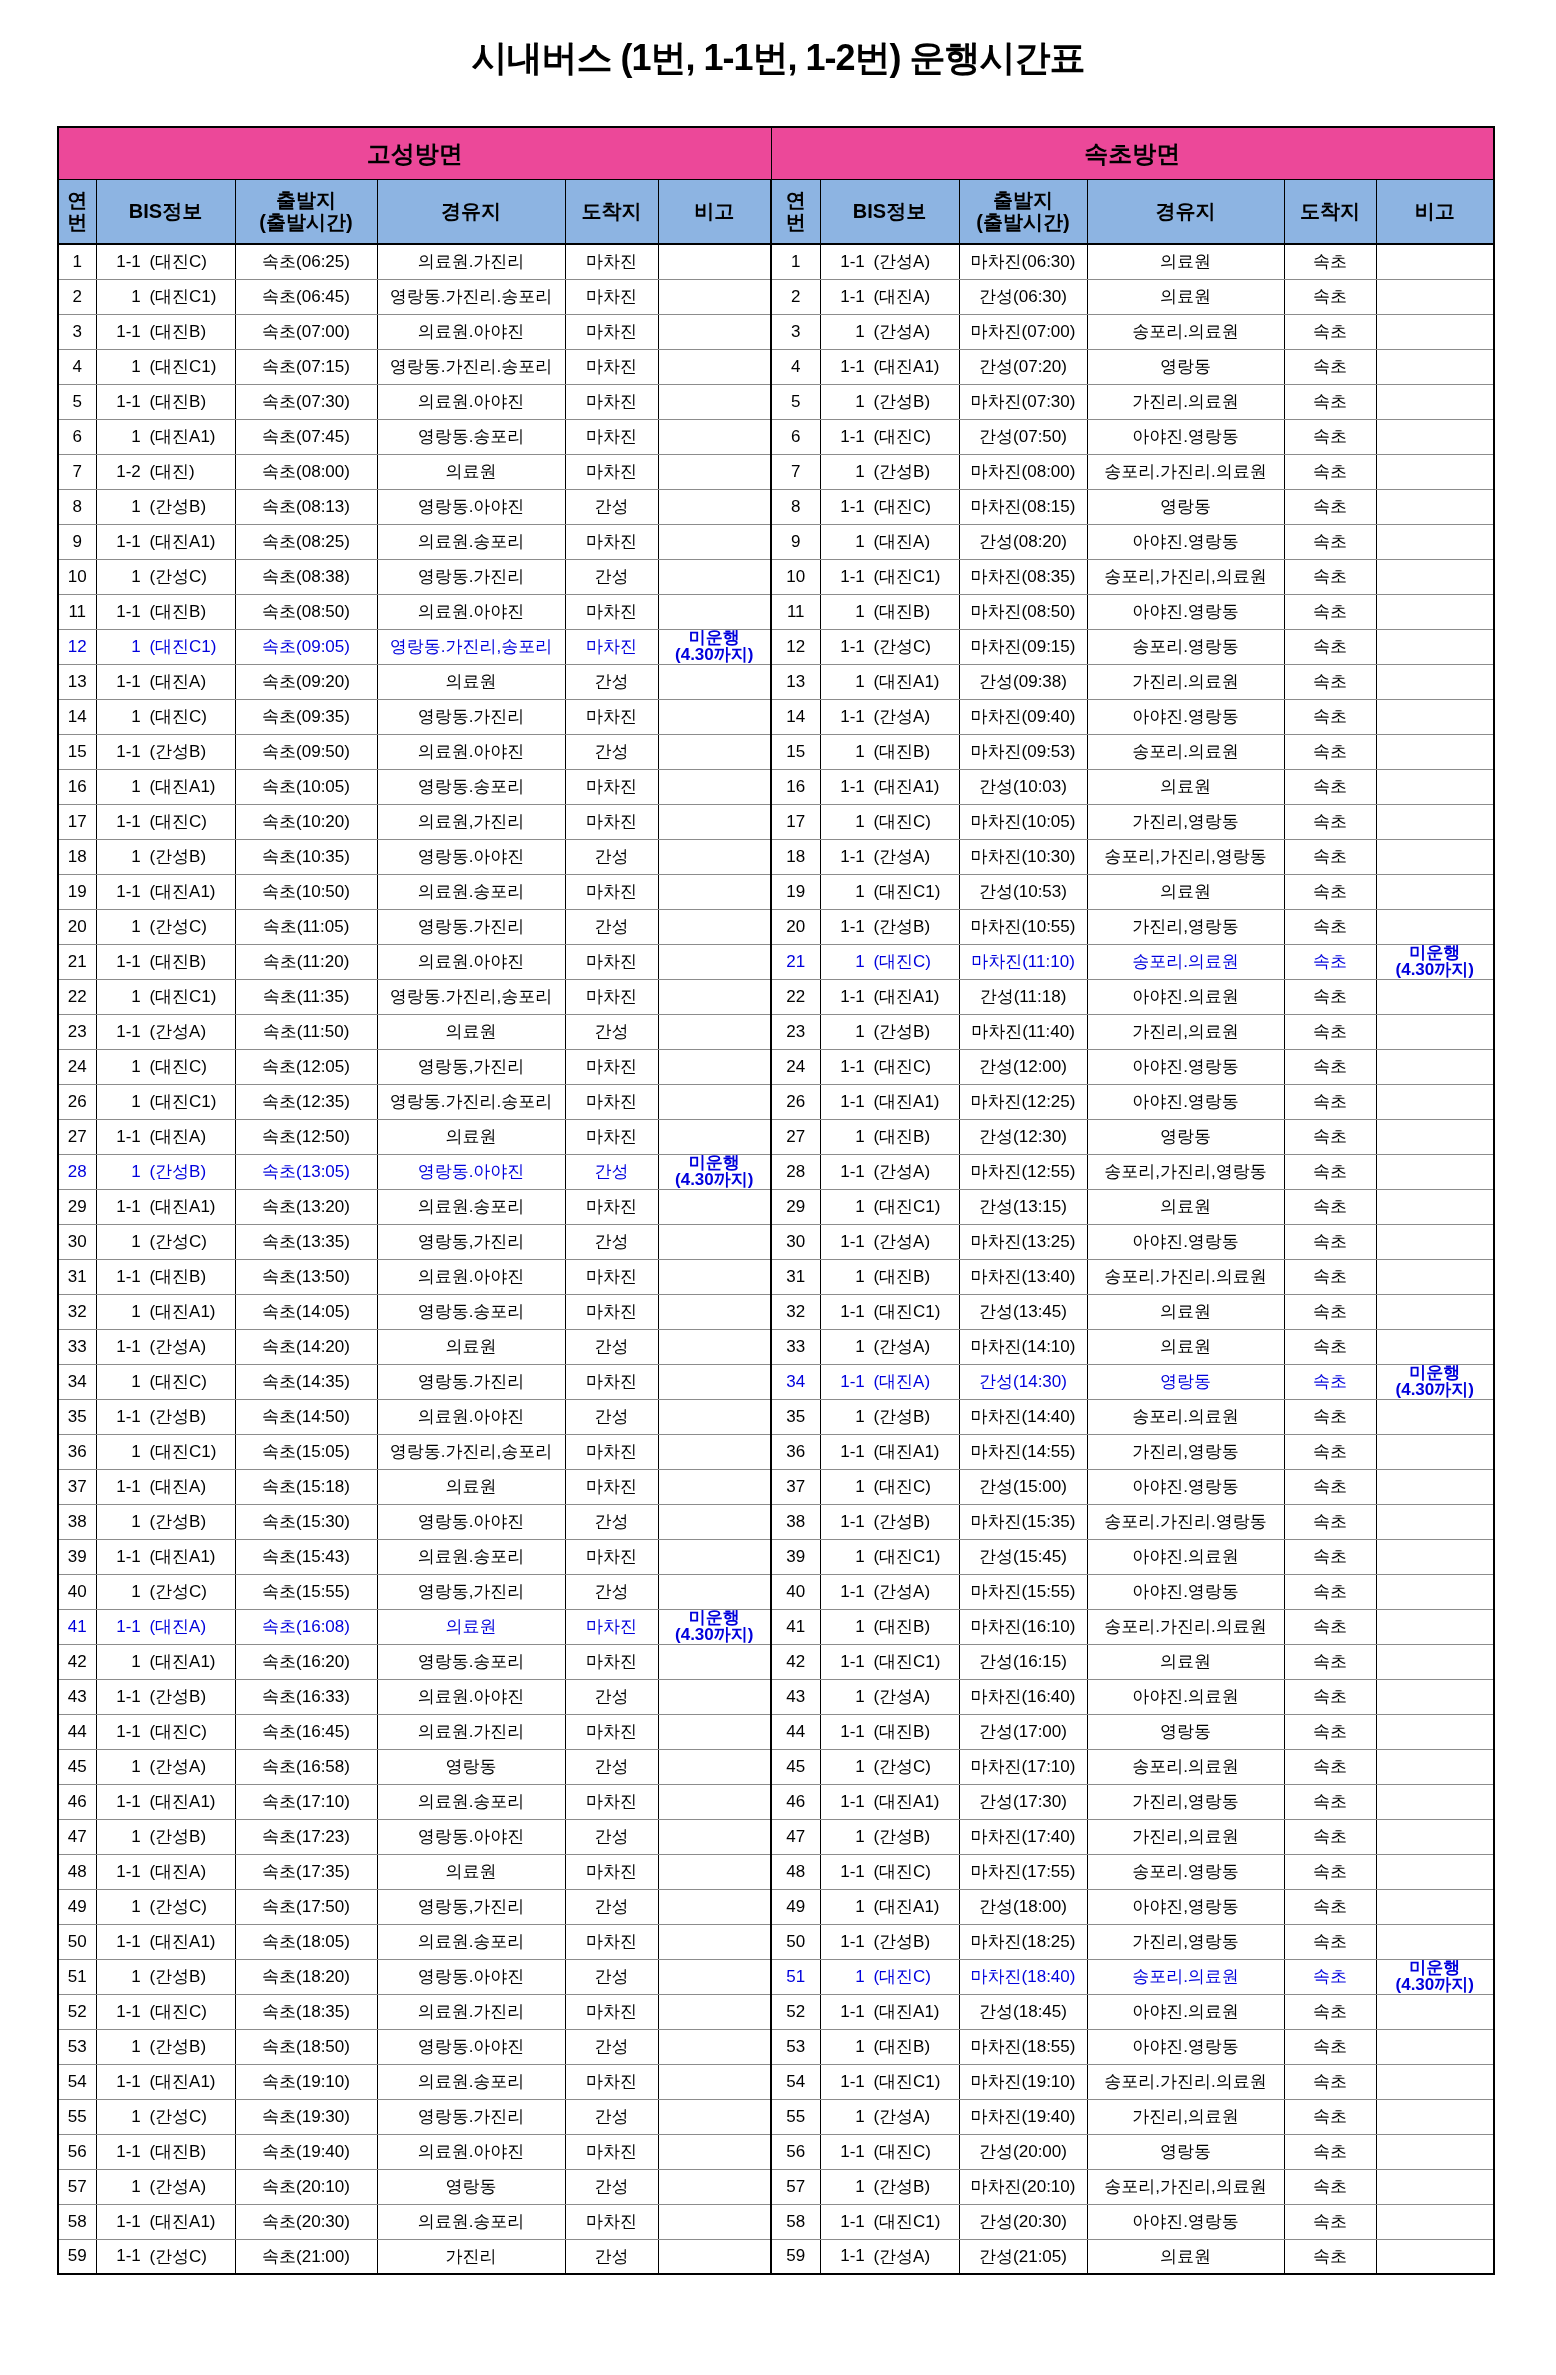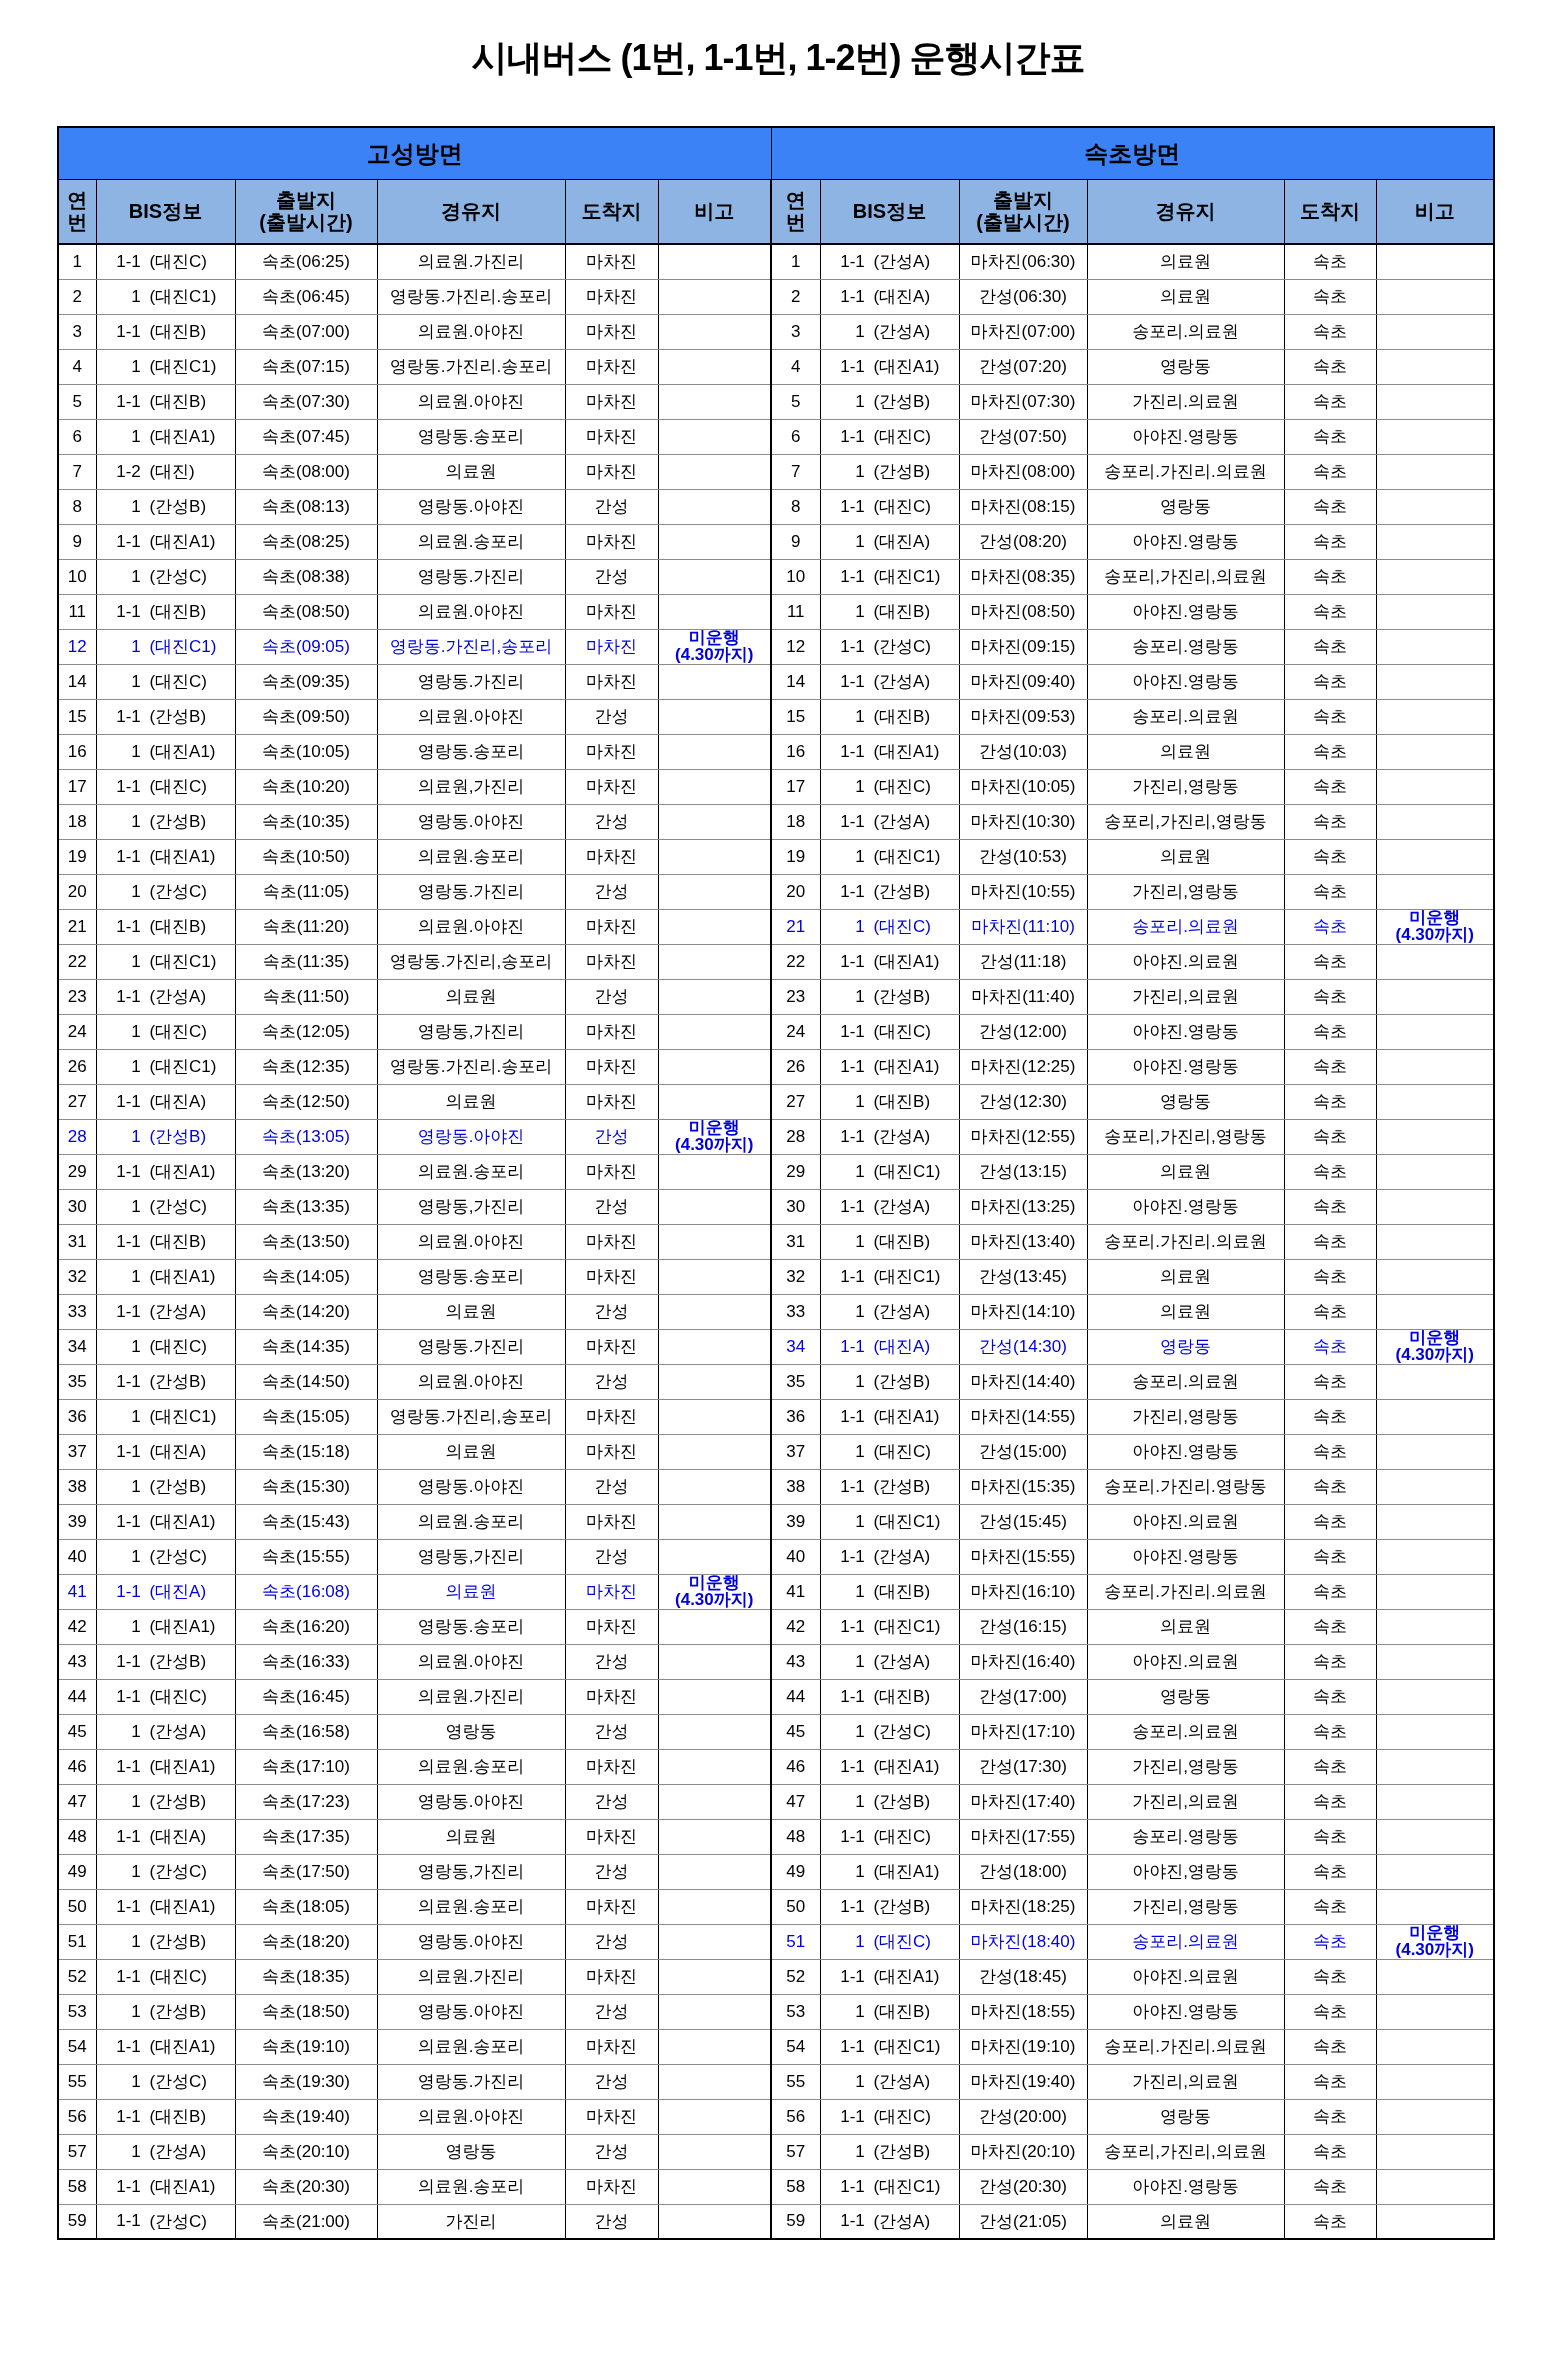--- a/index.html
+++ b/index.html
@@ -16,21 +16,21 @@
     position:absolute;left:57px;top:126px;width:1436px;
     border-collapse:collapse;table-layout:fixed;
     border:2.9px solid #000;
   }
   .tbl th,.tbl td{
     padding:0;margin:0;text-align:center;vertical-align:middle;
     white-space:pre-line;overflow:hidden;
   }
   
   .tbl thead tr.secrow th{
-    height:51px;background:#3b82f6;font-size:24px;font-weight:800;
+    height:51px;background:#ec4899;font-size:24px;font-weight:800;
     border:1.9px solid #000;
   }
   
   .tbl thead tr.colrow th{
     height:63px;background:#8DB4E2;font-size:20px;font-weight:800;
     line-height:1.08;border:1.9px solid #000;
   }
   
   .tbl tbody tr{height:35px;}
   .tbl tbody td{
@@ -262,20 +262,34 @@
         <td class="note hl">미운행
 (4.30까지)</td>
         <td class="seq">12</td>
         <td class="bis"><div class="wrap"><span class="num">1-1</span><span class="code">(간성C)</span></div></td>
         <td class="dep">마차진(09:15)</td>
         <td class="via">송포리.영랑동</td>
         <td class="arr">속초</td>
         <td class="note"></td>
       </tr>
       <tr>
+        <td class="seq">13</td>
+        <td class="bis"><div class="wrap"><span class="num">1-1</span><span class="code">(대진A)</span></div></td>
+        <td class="dep">속초(09:20)</td>
+        <td class="via">의료원</td>
+        <td class="arr">간성</td>
+        <td class="note"></td>
+        <td class="seq">13</td>
+        <td class="bis"><div class="wrap"><span class="num">1</span><span class="code">(대진A1)</span></div></td>
+        <td class="dep">간성(09:38)</td>
+        <td class="via">가진리.의료원</td>
+        <td class="arr">속초</td>
+        <td class="note"></td>
+      </tr>
+      <tr>
         <td class="seq">14</td>
         <td class="bis"><div class="wrap"><span class="num">1</span><span class="code">(대진C)</span></div></td>
         <td class="dep">속초(09:35)</td>
         <td class="via">영랑동.가진리</td>
         <td class="arr">마차진</td>
         <td class="note"></td>
         <td class="seq">14</td>
         <td class="bis"><div class="wrap"><span class="num">1-1</span><span class="code">(간성A)</span></div></td>
         <td class="dep">마차진(09:40)</td>
         <td class="via">아야진.영랑동</td>

